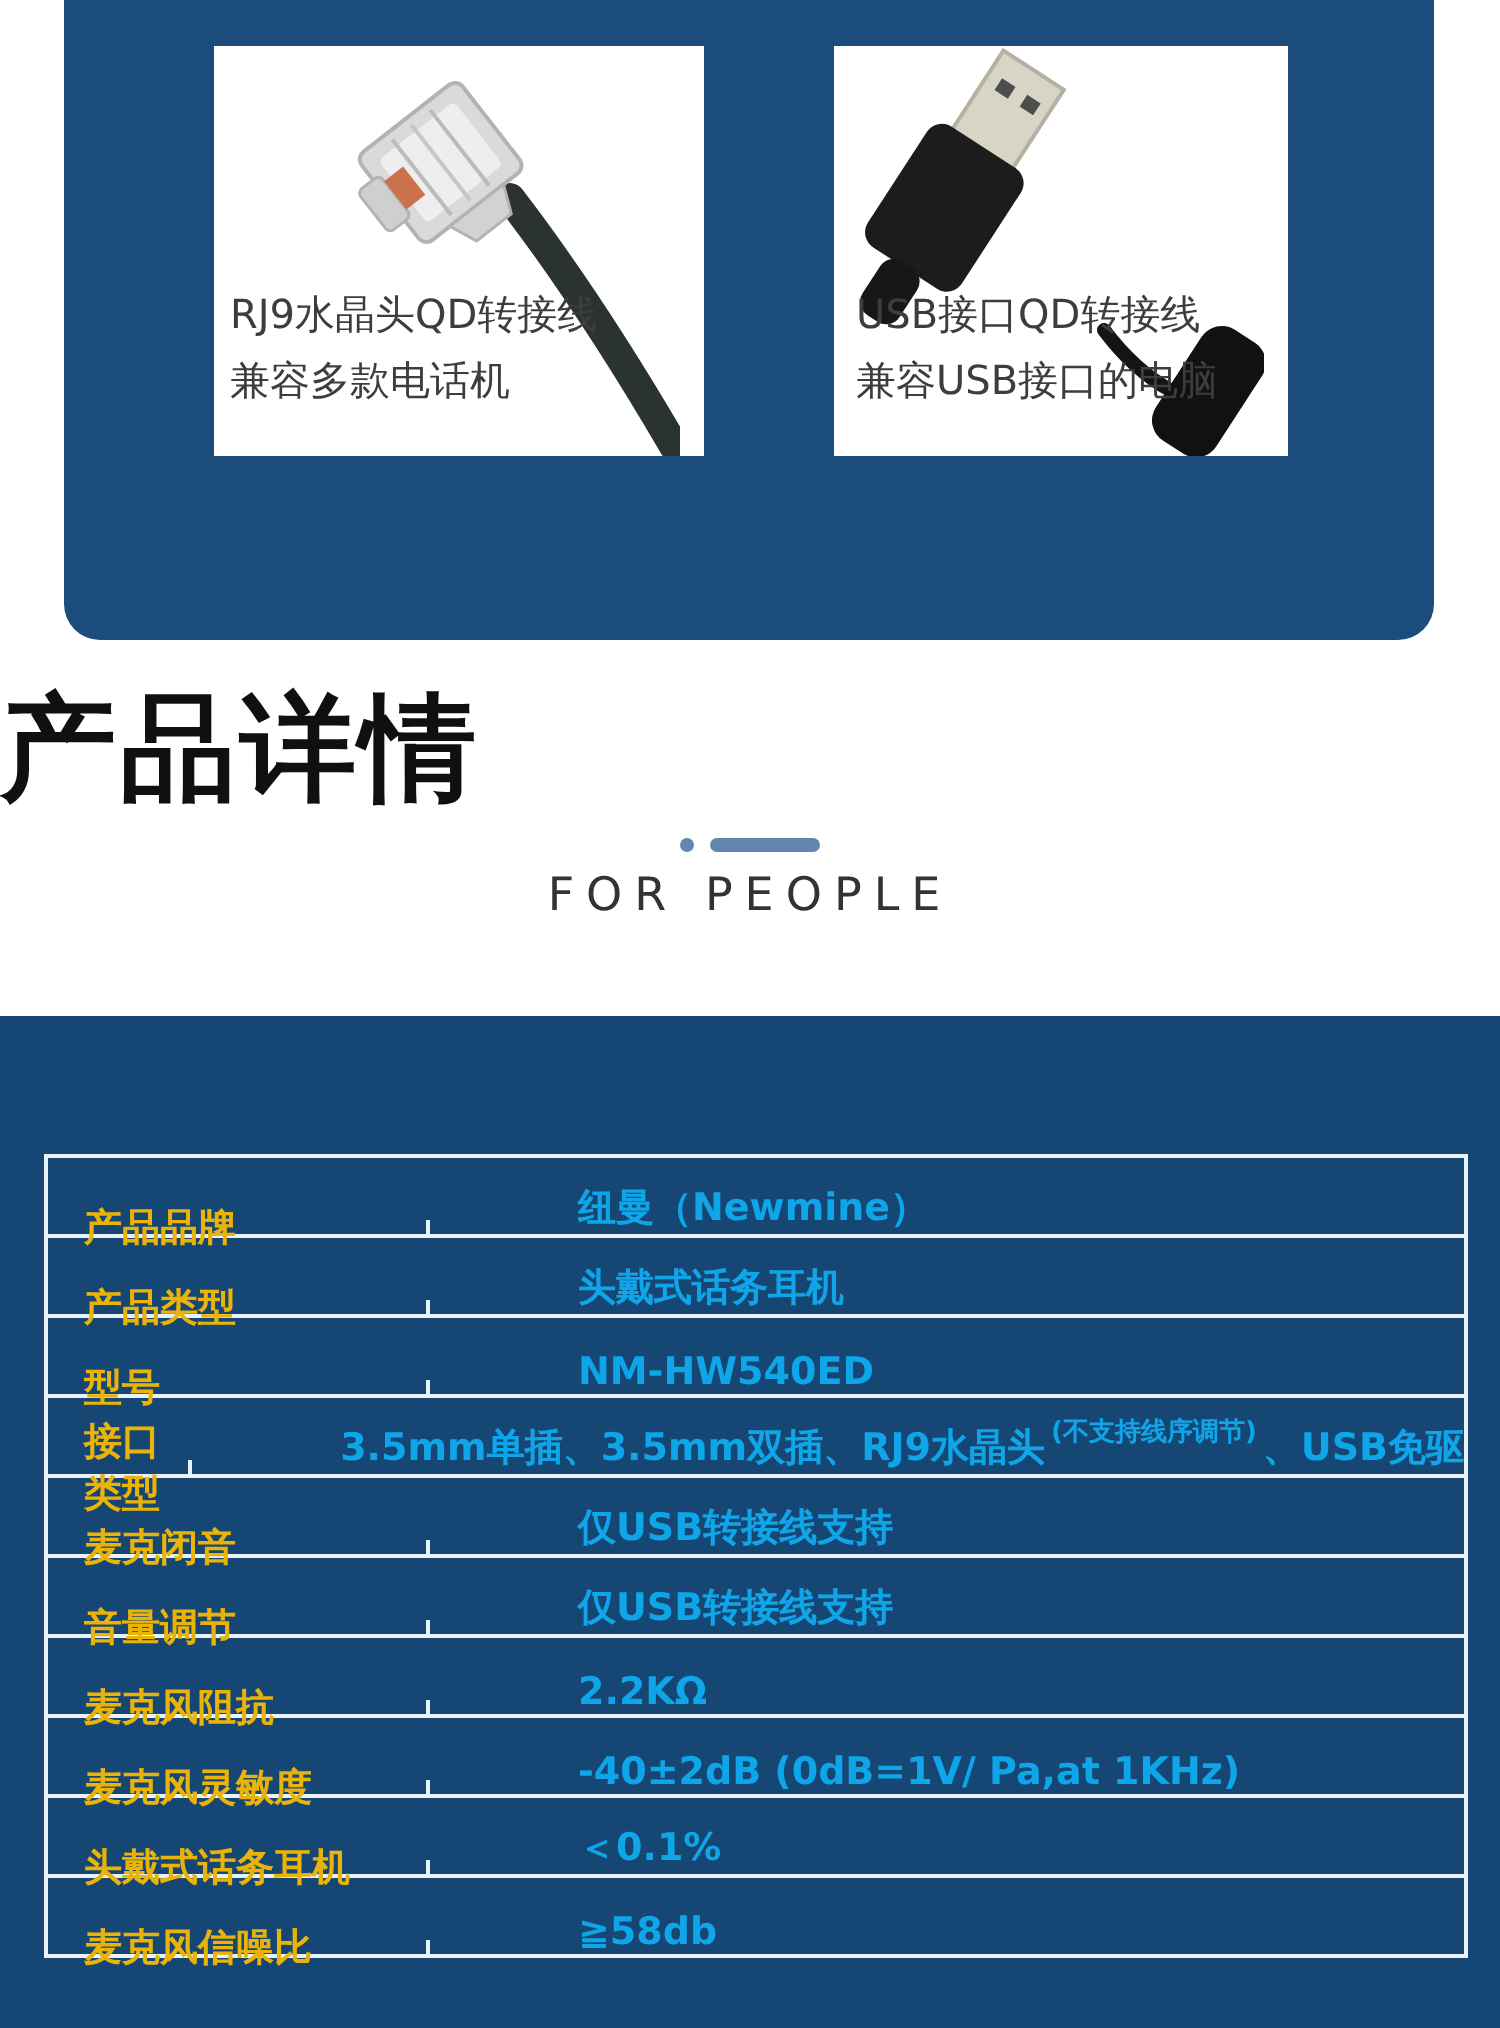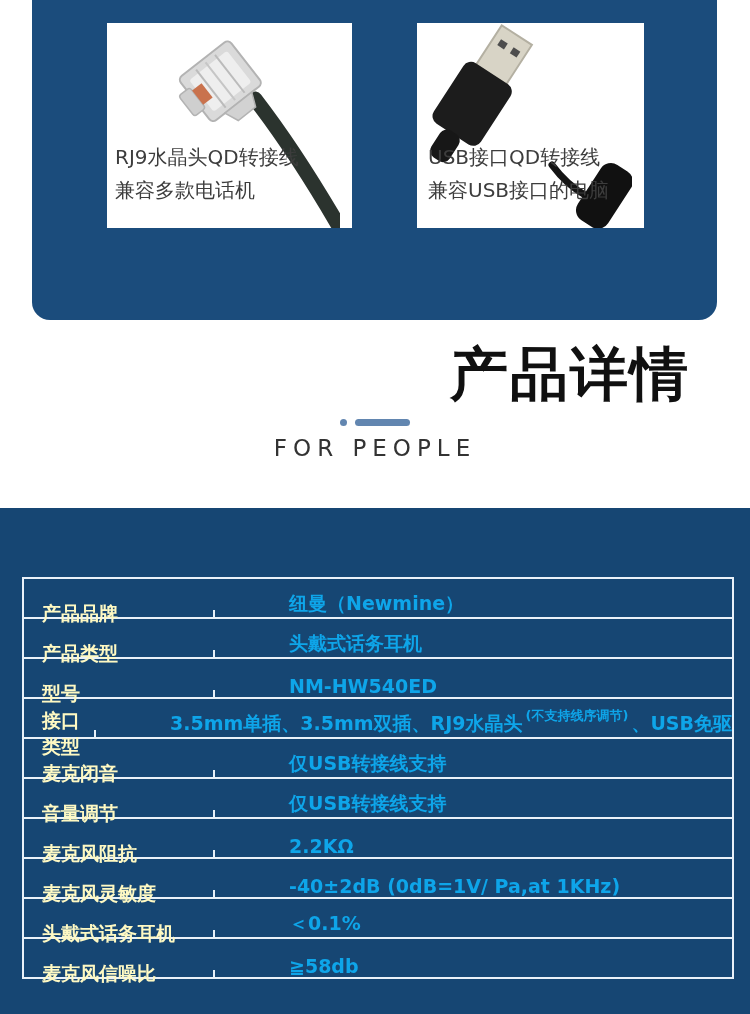--- a/index.html
+++ b/index.html
@@ -20,21 +20,21 @@
   .card-right{left:385px;width:215px;}
   .photo-card svg{position:absolute;left:0;top:0;}
   .card-caption{
     position:absolute;left:8px;top:118px;z-index:2;
     color:#3d3d3d;font-size:20px;line-height:33px;white-space:nowrap;
   }
   .card-right .card-caption{left:11px;}
 
   
   .detail-title{
-    position:absolute;left:0;top:336px;width:690px;text-align:right;
+    position:absolute;left:0;top:336px;width:690px;text-align:left;
     font-size:58px;font-weight:900;color:#101010;letter-spacing:2px;
   }
   .title-divider{
     position:absolute;left:50%;top:419px;transform:translateX(-50%);
     display:flex;align-items:center;gap:8px;
   }
   .divider-dot{width:7px;height:7px;border-radius:50%;background:#6286b0;}
   .divider-bar{width:55px;height:7px;border-radius:4px;background:#6286b0;}
   .detail-subtitle{
     position:absolute;left:0;top:435px;width:750px;text-align:center;
@@ -51,21 +51,21 @@
     border:2px solid #e9f1f9;border-bottom:none;box-sizing:border-box;
   }
   .spec-row{
     display:flex;height:40px;box-sizing:border-box;
     border-bottom:2px solid #e9f1f9;
   }
   .spec-row:last-child{border-bottom:2px solid #e9f1f9;}
   .spec-label{
     width:191px;box-sizing:border-box;border-right:2px solid #e9f1f9;
     padding-left:18px;display:flex;align-items:center;
-    color:#fef9c3;font-size:19px;font-weight:bold;margin-top:31px;
+    color:#eab308;font-size:19px;font-weight:bold;margin-top:31px;
   }
   .spec-value{
     flex:1;display:flex;align-items:flex-end;padding-left:74px;
     color:#0ea5e9;font-size:19px;font-weight:bold;white-space:nowrap;overflow:visible;
   }
   .spec-note{font-size:13px;font-weight:bold;margin:12px 3px;}
 </style>
 </head>
 <body>
 

